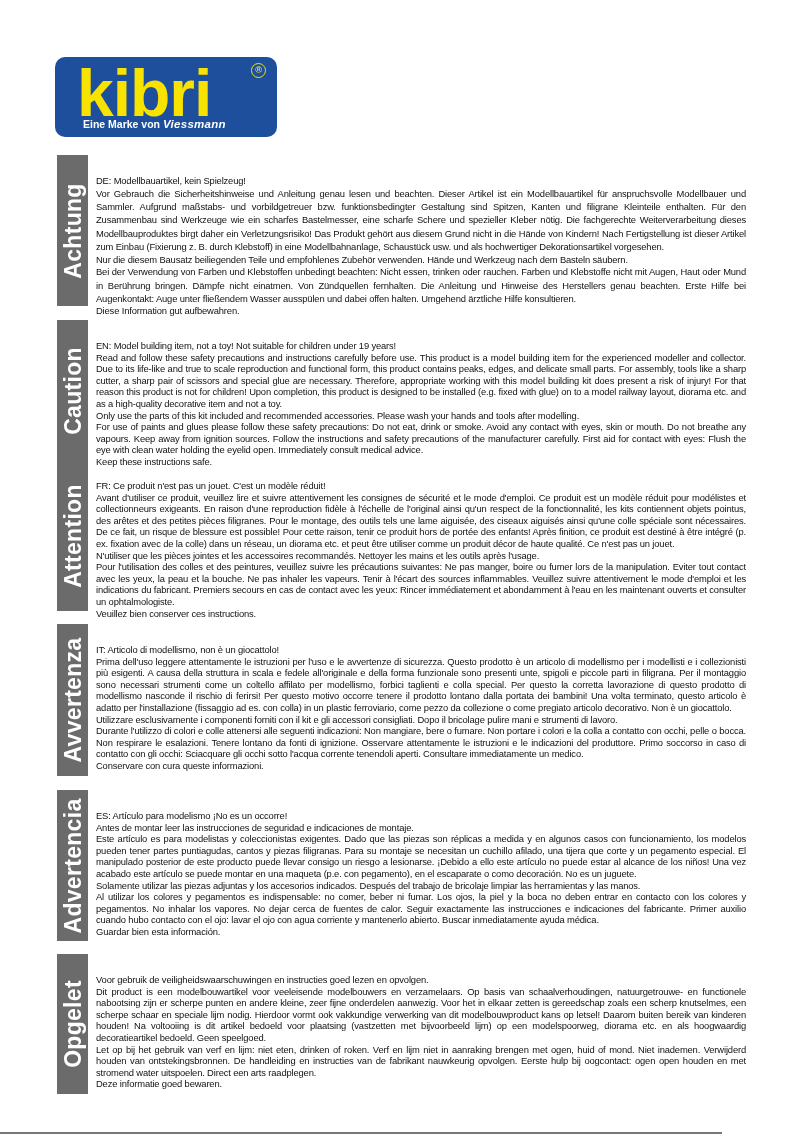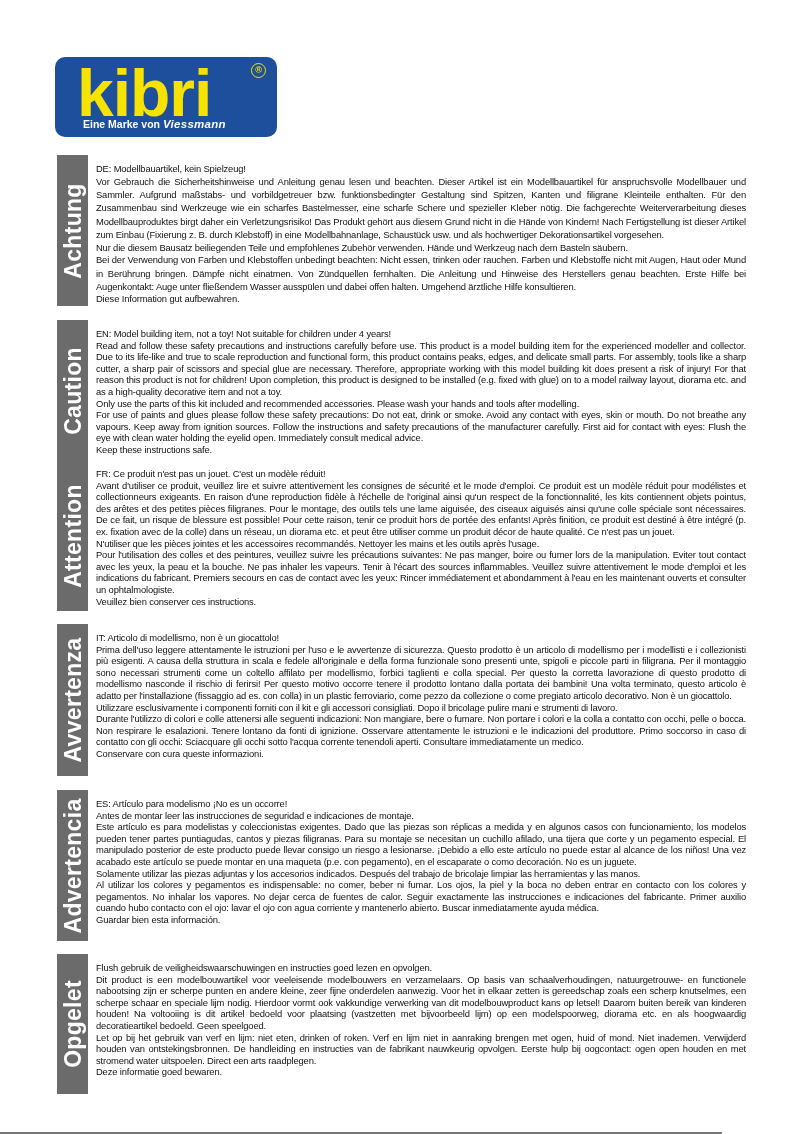--- a/index.html
+++ b/index.html
@@ -5,21 +5,21 @@
   html, body { margin:0; padding:0; background:#ffffff; }
   body { width:802px; height:1134px; position:relative; overflow:hidden; font-family:"Liberation Sans", sans-serif; color:#111; }
   .logo { position:absolute; left:55px; top:57px; width:222px; height:80px; background:#1d4f9c; border-radius:10px; }
   .logo .brand { position:absolute; left:22px; top:-4px; font-family:"Liberation Sans", sans-serif; font-weight:bold; font-size:66px; letter-spacing:-1px; color:#f7e200; line-height:80px; }
   .logo .reg { position:absolute; left:196px; top:6px; width:13px; height:13px; border:1.5px solid #f7e200; border-radius:50%; color:#f7e200; font-size:9px; font-weight:bold; text-align:center; line-height:13px; }
   .logo .tag { position:absolute; left:28px; top:61px; color:#fff; font-size:10.5px; font-weight:bold; white-space:nowrap; }
   .logo .tag .v { font-style:italic; font-weight:bold; font-size:11.5px; letter-spacing:0.3px; }
   .section { position:absolute; left:57px; width:690px; }
   .bar { position:absolute; left:0; top:0; bottom:0; width:31px; background:#6b6b6b; }
   .bar .lbl { position:absolute; left:50%; top:50%; transform:translate(-50%,-50%) rotate(-90deg); color:#fff; font-weight:bold; font-size:23px; white-space:nowrap; letter-spacing:0.3px; }
-  .text { position:absolute; left:39px; top:8px; width:650px; font-size:9.4px; line-height:11.6px; text-align:justify; font-family:"Liberation Sans", sans-serif; letter-spacing:-0.15px; }
+  .text { position:absolute; left:39px; top:20px; width:650px; font-size:9.4px; line-height:11.6px; text-align:justify; font-family:"Liberation Sans", sans-serif; letter-spacing:-0.15px; }
   .text p { margin:0; }
   .text p.big { line-height:13.4px; }
   .bottomline { position:absolute; left:0; top:1132px; width:722px; height:2px; background:#777; }
 </style>
 </head>
 <body>
 
 <div class="logo">
   <span class="brand">kibri</span>
   <span class="reg">®</span>
@@ -37,21 +37,21 @@
     <p class="big">Bei der Verwendung von Farben und Klebstoffen unbedingt beachten: Nicht essen, trinken oder rauchen. Farben und Klebstoffe nicht mit Augen, Haut oder Mund in Berührung bringen. Dämpfe nicht einatmen. Von Zündquellen fernhalten. Die Anleitung und Hinweise des Herstellers genau beachten. Erste Hilfe bei Augenkontakt: Auge unter fließendem Wasser ausspülen und dabei offen halten. Umgehend ärztliche Hilfe konsultieren.</p>
     <p>Diese Information gut aufbewahren.</p>
   </div>
 </div>
 
 <div class="section" style="top:320px;height:141px;">
   <div class="bar">
       <span class="lbl">Caution</span>
     </div>
   <div class="text">
-    <p>EN: Model building item, not a toy! Not suitable for children under 4 years!</p>
+    <p>EN: Model building item, not a toy! Not suitable for children under 19 years!</p>
     <p>Read and follow these safety precautions and instructions carefully before use. This product is a model building item for the experienced modeller and collector. Due to its life-like and true to scale reproduction and functional form, this product contains peaks, edges, and delicate small parts. For assembly, tools like a sharp cutter, a sharp pair of scissors and special glue are necessary. Therefore, appropriate working with this model building kit does present a risk of injury! For that reason this product is not for children! Upon completion, this product is designed to be installed (e.g. fixed with glue) on to a model railway layout, diorama etc. and as a high-quality decorative item and not a toy.</p>
     <p>Only use the parts of this kit included and recommended accessories. Please wash your hands and tools after modelling.</p>
     <p>For use of paints and glues please follow these safety precautions: Do not eat, drink or smoke. Avoid any contact with eyes, skin or mouth. Do not breathe any vapours. Keep away from ignition sources. Follow the instructions and safety precautions of the manufacturer carefully. First aid for contact with eyes: Flush the eye with clean water holding the eyelid open. Immediately consult medical advice.</p>
     <p>Keep these instructions safe.</p>
   </div>
 </div>
 
 <div class="section" style="top:460px;height:151px;">
   <div class="bar">
       <span class="lbl">Attention</span>
@@ -90,20 +90,20 @@
     <p>Al utilizar los colores y pegamentos es indispensable: no comer, beber ni fumar. Los ojos, la piel y la boca no deben entrar en contacto con los colores y pegamentos. No inhalar los vapores. No dejar cerca de fuentes de calor. Seguir exactamente las instrucciones e indicaciones del fabricante. Primer auxilio cuando hubo contacto con el ojo: lavar el ojo con agua corriente y mantenerlo abierto. Buscar inmediatamente ayuda médica.</p>
     <p>Guardar bien esta información.</p>
   </div>
 </div>
 
 <div class="section" style="top:954px;height:140px;">
   <div class="bar">
       <span class="lbl">Opgelet</span>
     </div>
   <div class="text">
-    <p>Flush gebruik de veiligheidswaarschuwingen en instructies goed lezen en opvolgen.</p>
+    <p>Voor gebruik de veiligheidswaarschuwingen en instructies goed lezen en opvolgen.</p>
     <p>Dit product is een modelbouwartikel voor veeleisende modelbouwers en verzamelaars. Op basis van schaalverhoudingen, natuurgetrouwe- en functionele nabootsing zijn er scherpe punten en andere kleine, zeer fijne onderdelen aanwezig. Voor het in elkaar zetten is gereedschap zoals een scherp knutselmes, een scherpe schaar en speciale lijm nodig. Hierdoor vormt ook vakkundige verwerking van dit modelbouwproduct kans op letsel! Daarom buiten bereik van kinderen houden! Na voltooiing is dit artikel bedoeld voor plaatsing (vastzetten met bijvoorbeeld lijm) op een modelspoorweg, diorama etc. en als hoogwaardig decoratieartikel bedoeld. Geen speelgoed.</p>
     <p>Let op bij het gebruik van verf en lijm: niet eten, drinken of roken. Verf en lijm niet in aanraking brengen met ogen, huid of mond. Niet inademen. Verwijderd houden van ontstekingsbronnen. De handleiding en instructies van de fabrikant nauwkeurig opvolgen. Eerste hulp bij oogcontact: ogen open houden en met stromend water uitspoelen. Direct een arts raadplegen.</p>
     <p>Deze informatie goed bewaren.</p>
   </div>
 </div>
 
 <div class="bottomline"></div>
 
 </body></html>

